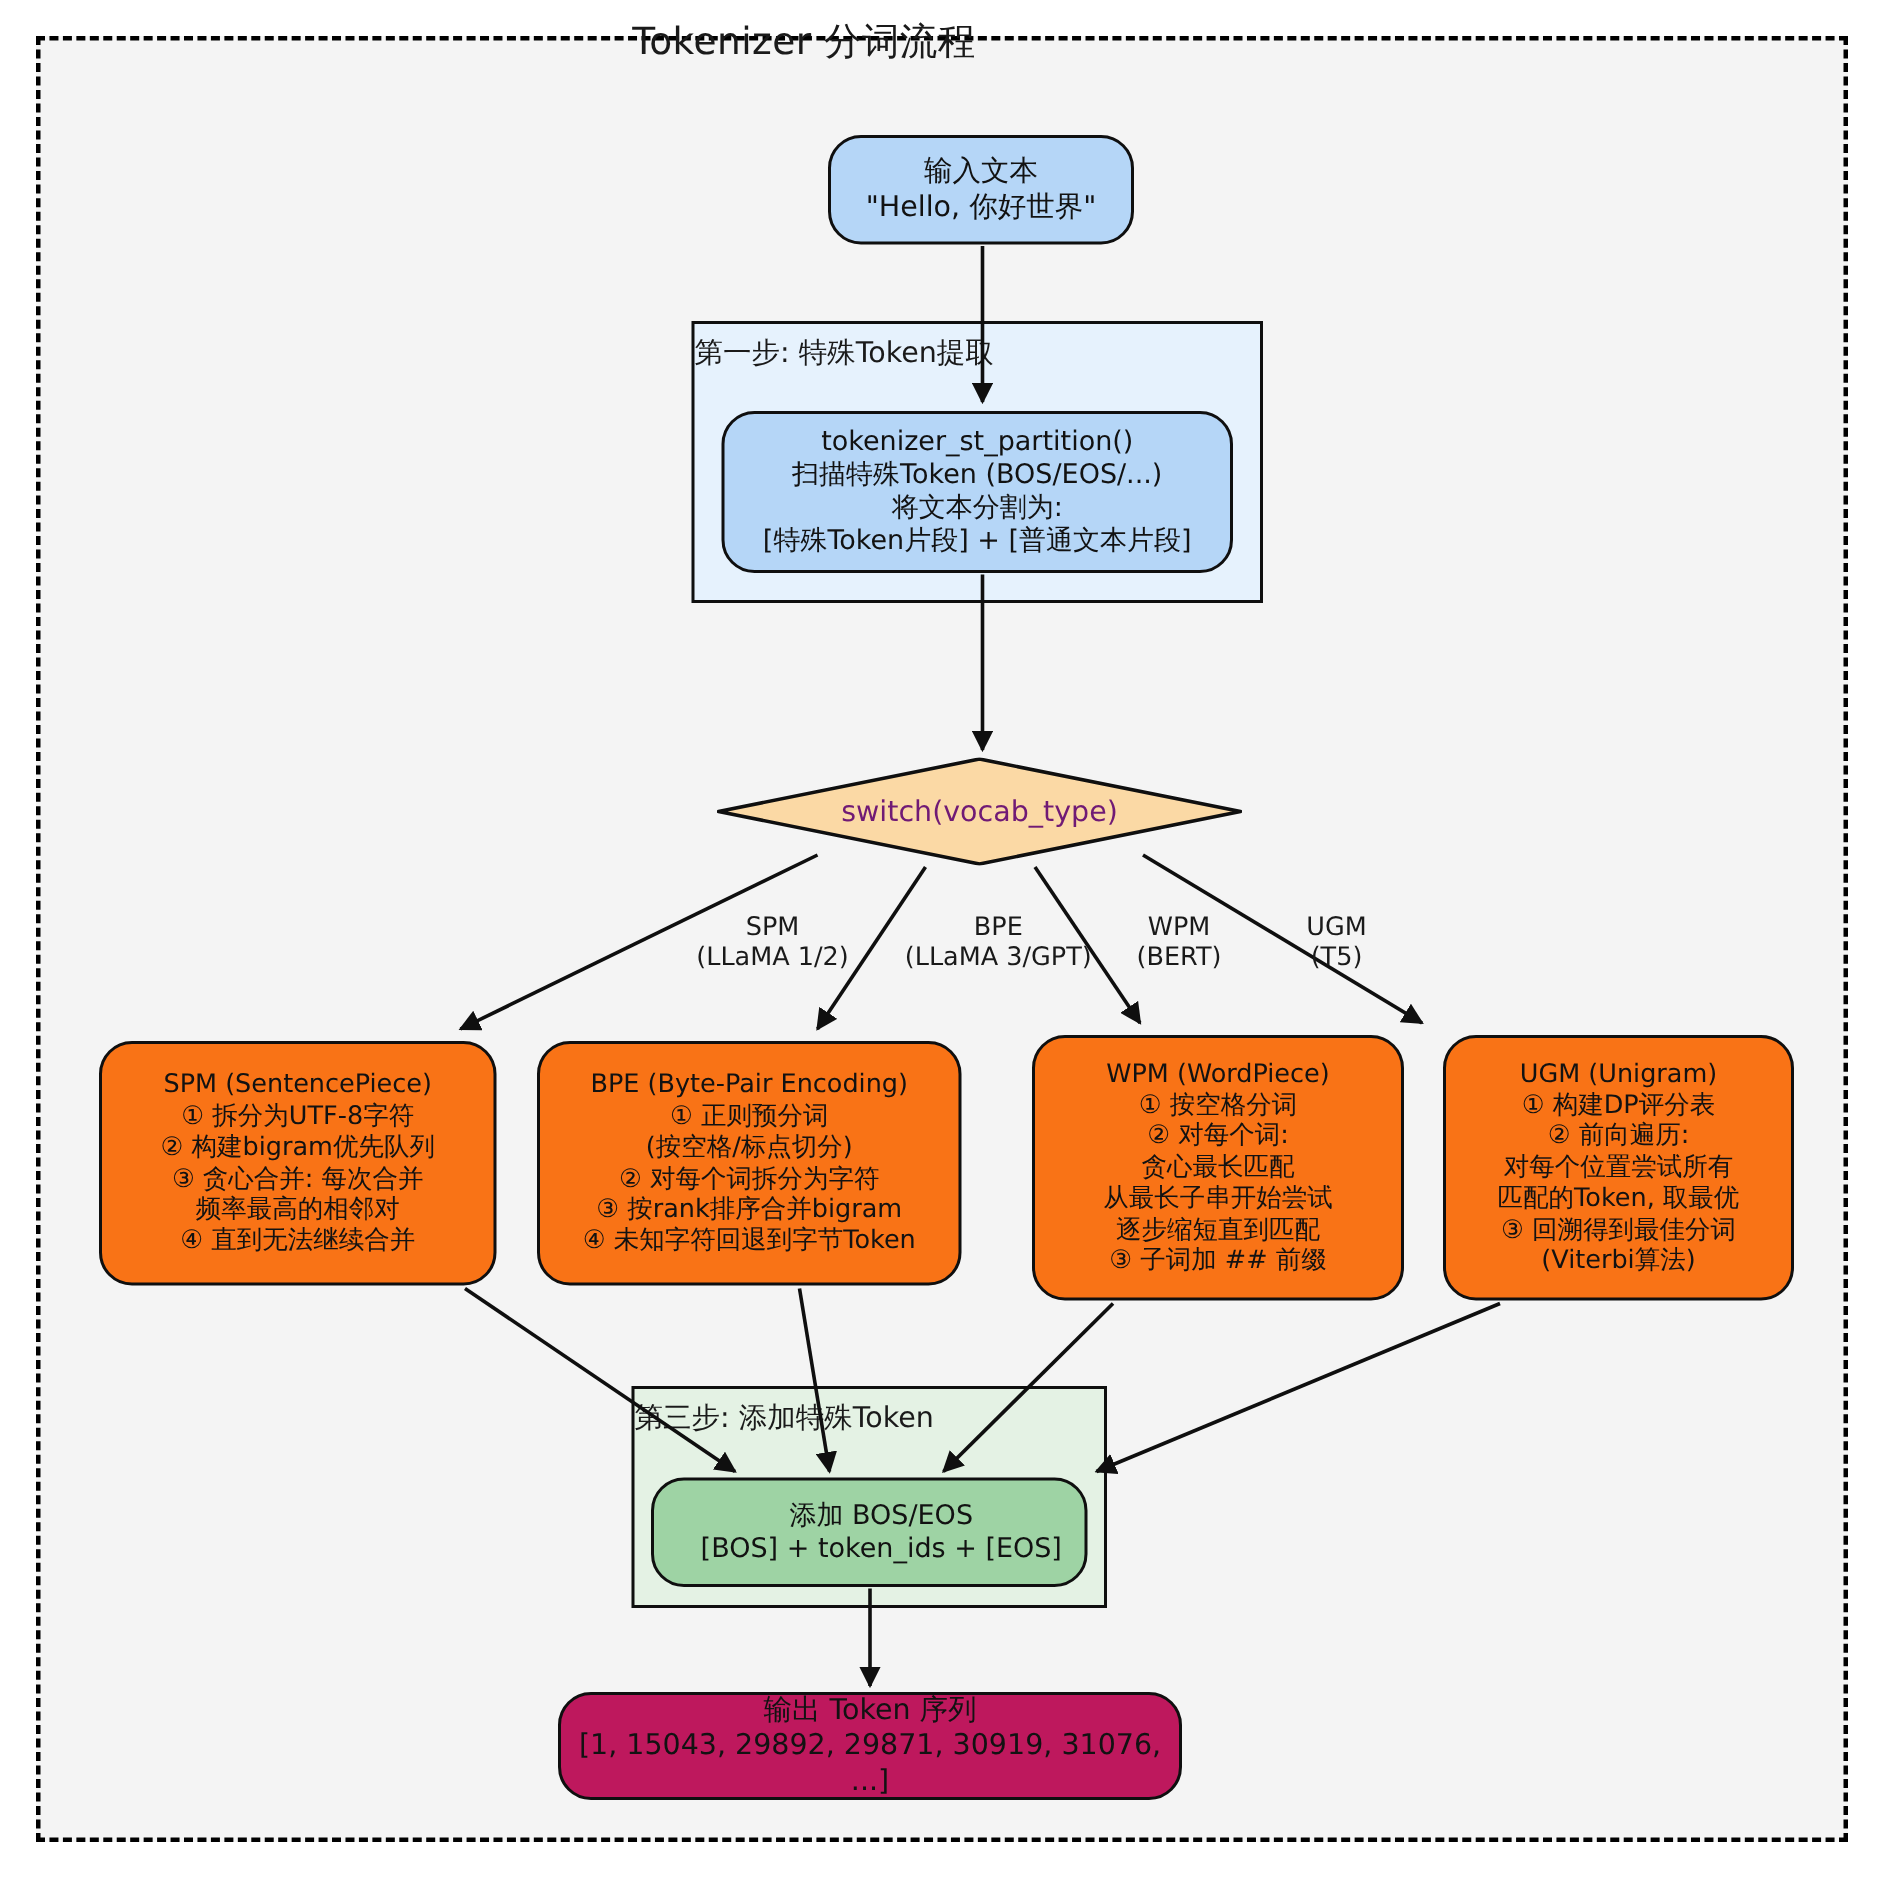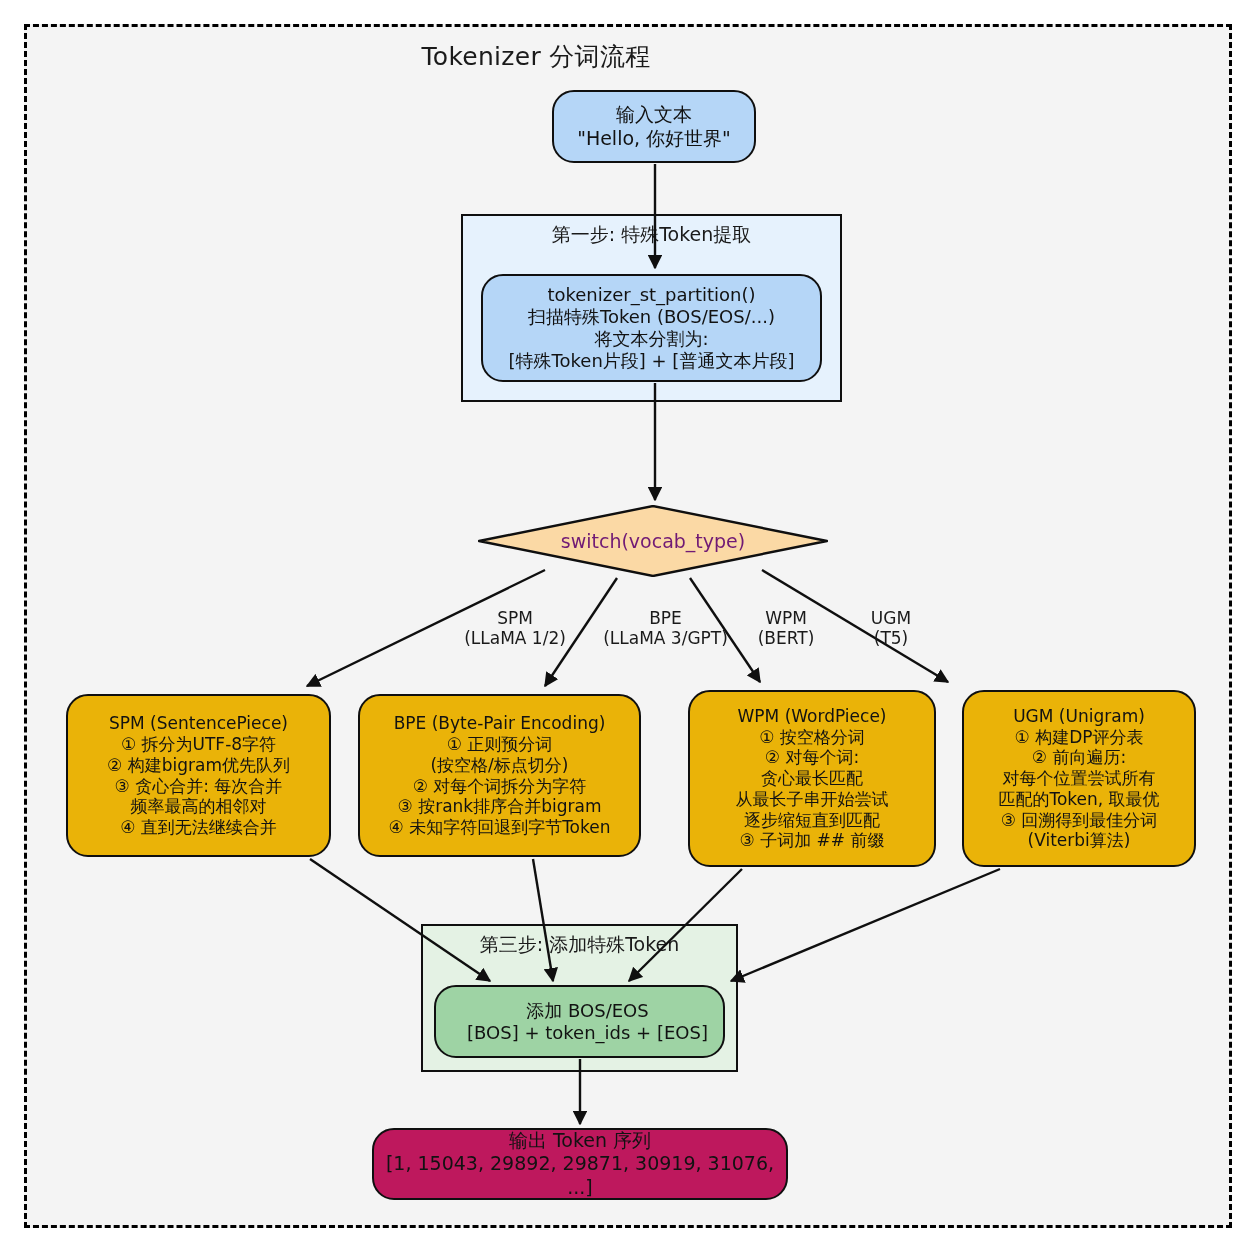--- a/index.html
+++ b/index.html
@@ -22,21 +22,21 @@
     top: 24px;
     width: 1208px;
     height: 1204px;
     background: #f4f4f4;
     border: 3px dashed #000000;
     box-sizing: border-box;
   }
   #diagram-title {
     position: absolute;
     left: 0;
-    top: 40px;
+    top: 11px;
     width: 1072px;
     text-align: center;
     font-size: 25px;
     color: #1a1a1a;
     letter-spacing: .3px;
   }
   
   #edges {
     position: absolute;
     left: 0;
@@ -49,21 +49,20 @@
   .group {
     position: absolute;
     box-sizing: border-box;
     border: 2px solid #0f0f0f;
   }
   .group-label {
     position: absolute;
     top: 6px;
     left: 0;
     width: 100%;
-    text-align: center;
     font-size: 19px;
     color: #1a1a1a;
   }
   #group-step1 {
     left: 461px; top: 214px; width: 381px; height: 188px;
     background: #e6f2fd;
   }
   #group-step2 {
     left: 43px; top: 437px; width: 1170px; height: 447px;
     background: #fdeedc;
@@ -80,21 +79,21 @@
     align-items: center;
     justify-content: center;
     text-align: center;
     border: 2px solid #0f0f0f;
     color: #121212;
     line-height: 1.22;
     white-space: pre-line;
   }
   .round { border-radius: 22px; }
   .blue   { background: #b5d6f7; }
-  .orange { background: #eab308; }
+  .orange { background: #f97316; }
   .green  { background: #9ed3a4; }
   .purple { background: #be185d; }
 
   #node-input {
     left: 552px; top: 90px; width: 204px; height: 73px;
     font-size: 19px;
   }
   #node-partition {
     left: 481px; top: 274px; width: 341px; height: 108px;
     font-size: 18px;

